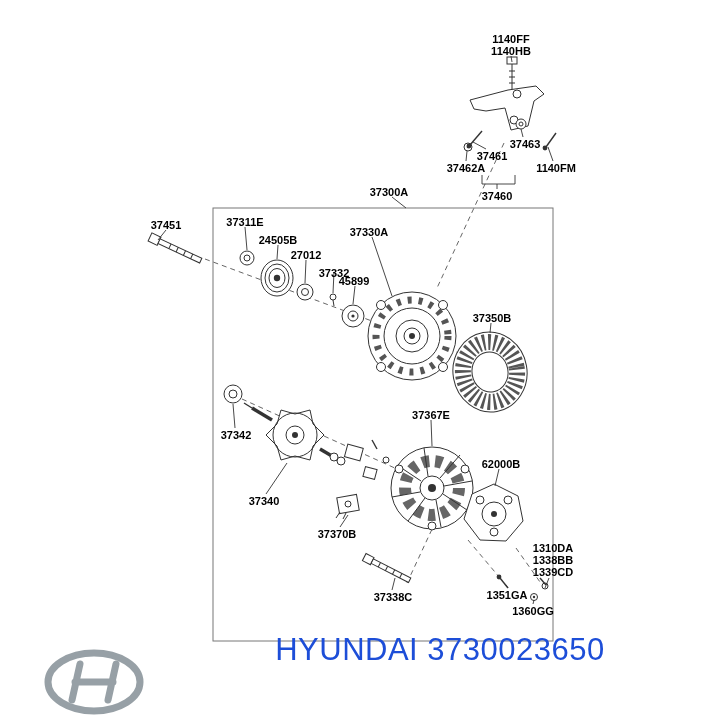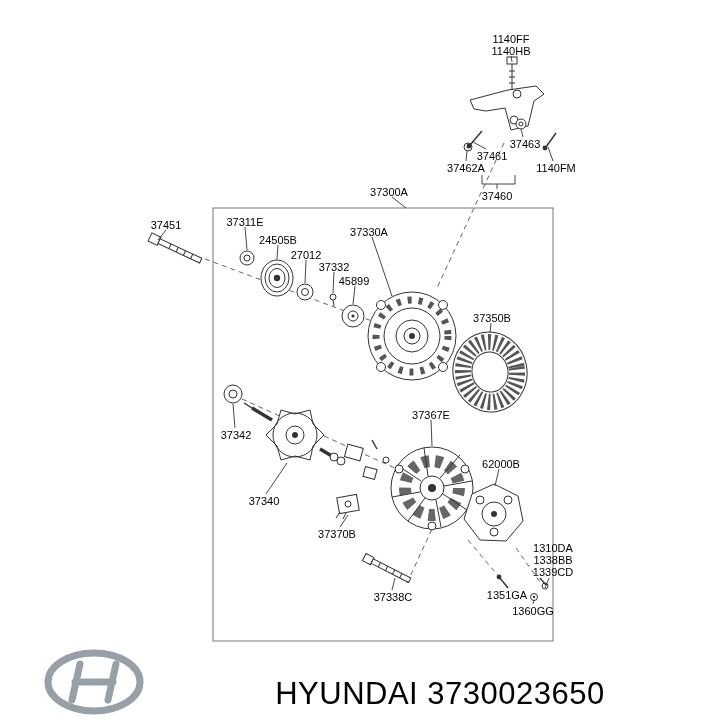--- a/index.html
+++ b/index.html
@@ -10,28 +10,27 @@
   svg.diagram { position:absolute; left:0; top:0; }
   .s    { stroke:#333; fill:none; stroke-width:1; }
   .s2   { stroke:#333; fill:none; stroke-width:1.4; }
   .dash { stroke:#555; fill:none; stroke-width:0.9; stroke-dasharray:5 4; }
   .leader { stroke:#333; fill:none; stroke-width:0.9; }
   .dark { fill:#333; stroke:none; }
   .fw   { fill:#fff; stroke:#333; stroke-width:1; }
   .ring { fill:none; stroke:#555; }
   .lbl {
     position:absolute; transform:translateX(-50%);
-    font-size:11px; font-weight:400; line-height:1.1; color:#000;
+    font-size:11px; font-weight:700; line-height:1.1; color:#000;
     white-space:nowrap;
   }
   .footer-text {
     position:absolute; top:632px; left:160px; width:560px;
-    text-align:center; font-size:31px; font-weight:400; color:#000000;
+    text-align:center; font-size:31px; font-weight:400; color:#1d4ed8;
     letter-spacing:0.5px;
-    margin-top:44px;
   }
   .logo { position:absolute; left:42px; top:648px; }
 </style>
 </head>
 <body>
 
 <div class="stage">
 
   <svg class="diagram" width="720" height="720" viewBox="0 0 720 720">
 
@@ -235,21 +234,21 @@
   <div class="lbl" style="left:525px;top:138px">37463</div>
   <div class="lbl" style="left:466px;top:162px">37462A</div>
   <div class="lbl" style="left:556px;top:162px">1140FM</div>
   <div class="lbl" style="left:497px;top:190px">37460</div>
   <div class="lbl" style="left:389px;top:186px">37300A</div>
   <div class="lbl" style="left:166px;top:219px">37451</div>
   <div class="lbl" style="left:245px;top:216px">37311E</div>
   <div class="lbl" style="left:278px;top:234px">24505B</div>
   <div class="lbl" style="left:306px;top:249px">27012</div>
   <div class="lbl" style="left:369px;top:226px">37330A</div>
-  <div class="lbl" style="left:334px;top:261px">37332</div>
+  <div class="lbl" style="left:334px;top:267px">37332</div>
   <div class="lbl" style="left:354px;top:275px">45899</div>
   <div class="lbl" style="left:492px;top:312px">37350B</div>
   <div class="lbl" style="left:236px;top:429px">37342</div>
   <div class="lbl" style="left:431px;top:409px">37367E</div>
   <div class="lbl" style="left:501px;top:458px">62000B</div>
   <div class="lbl" style="left:264px;top:495px">37340</div>
   <div class="lbl" style="left:337px;top:528px">37370B</div>
   <div class="lbl" style="left:553px;top:542px">1310DA</div>
   <div class="lbl" style="left:553px;top:554px">1338BB</div>
   <div class="lbl" style="left:553px;top:566px">1339CD</div>

